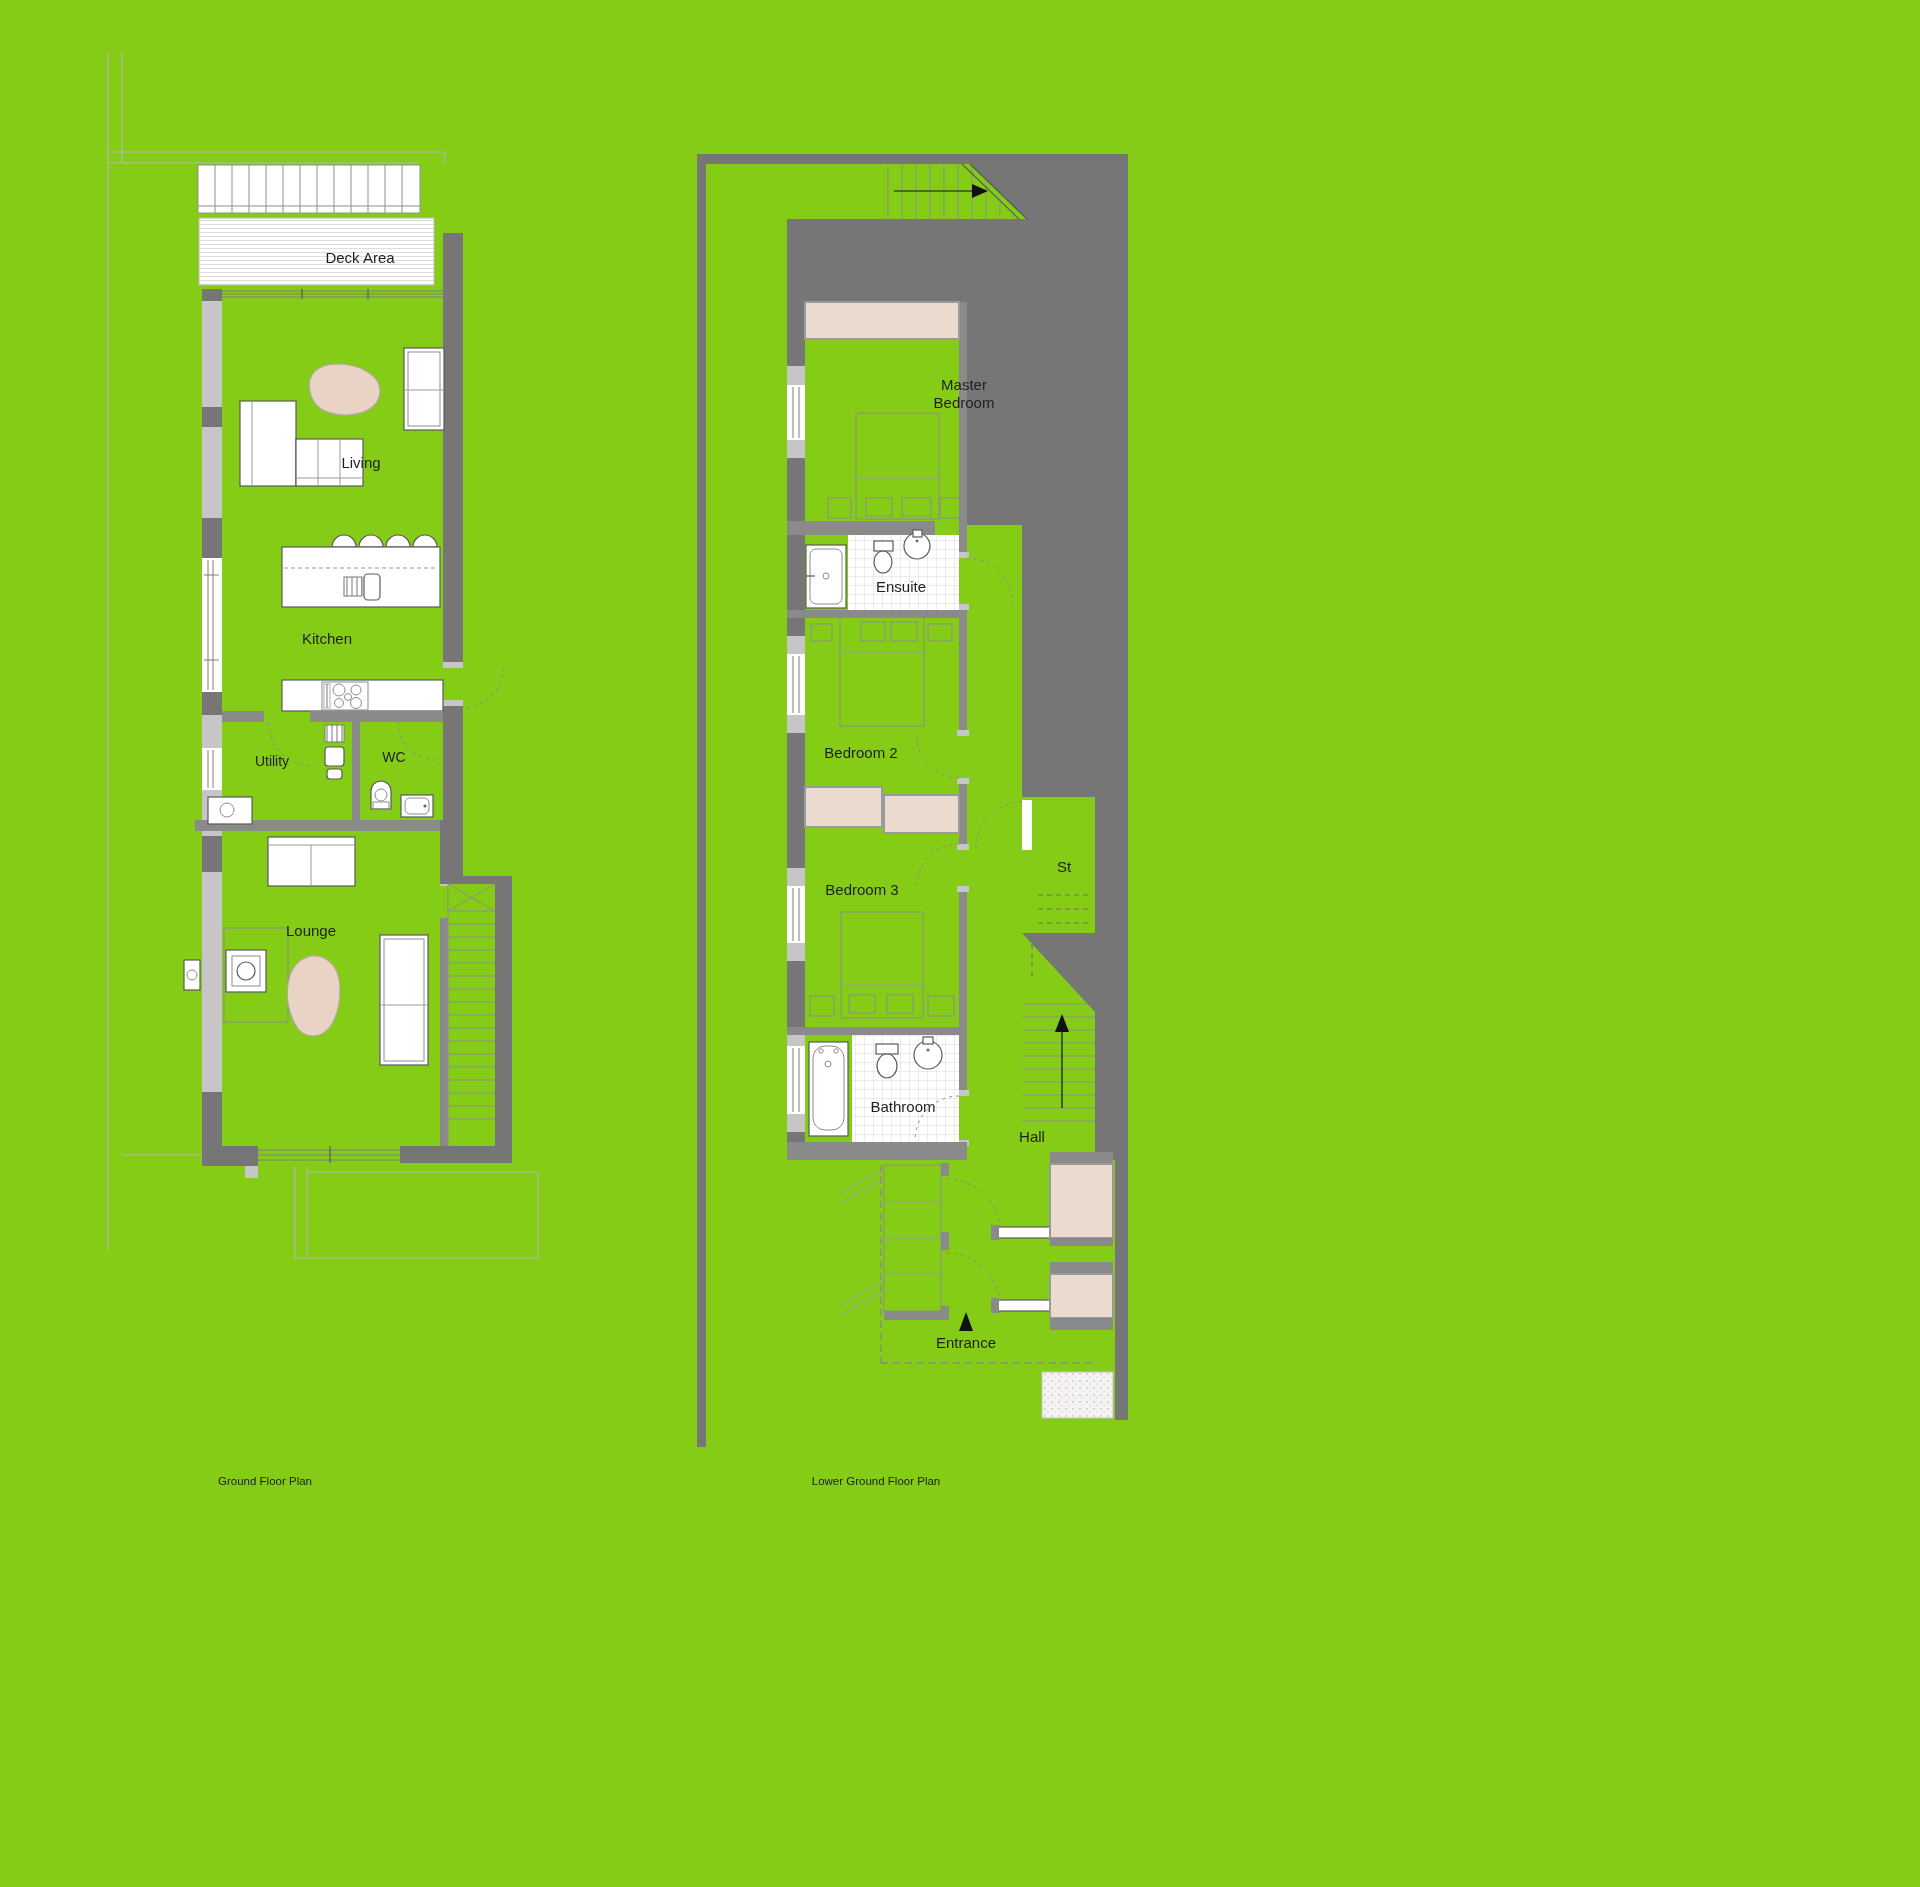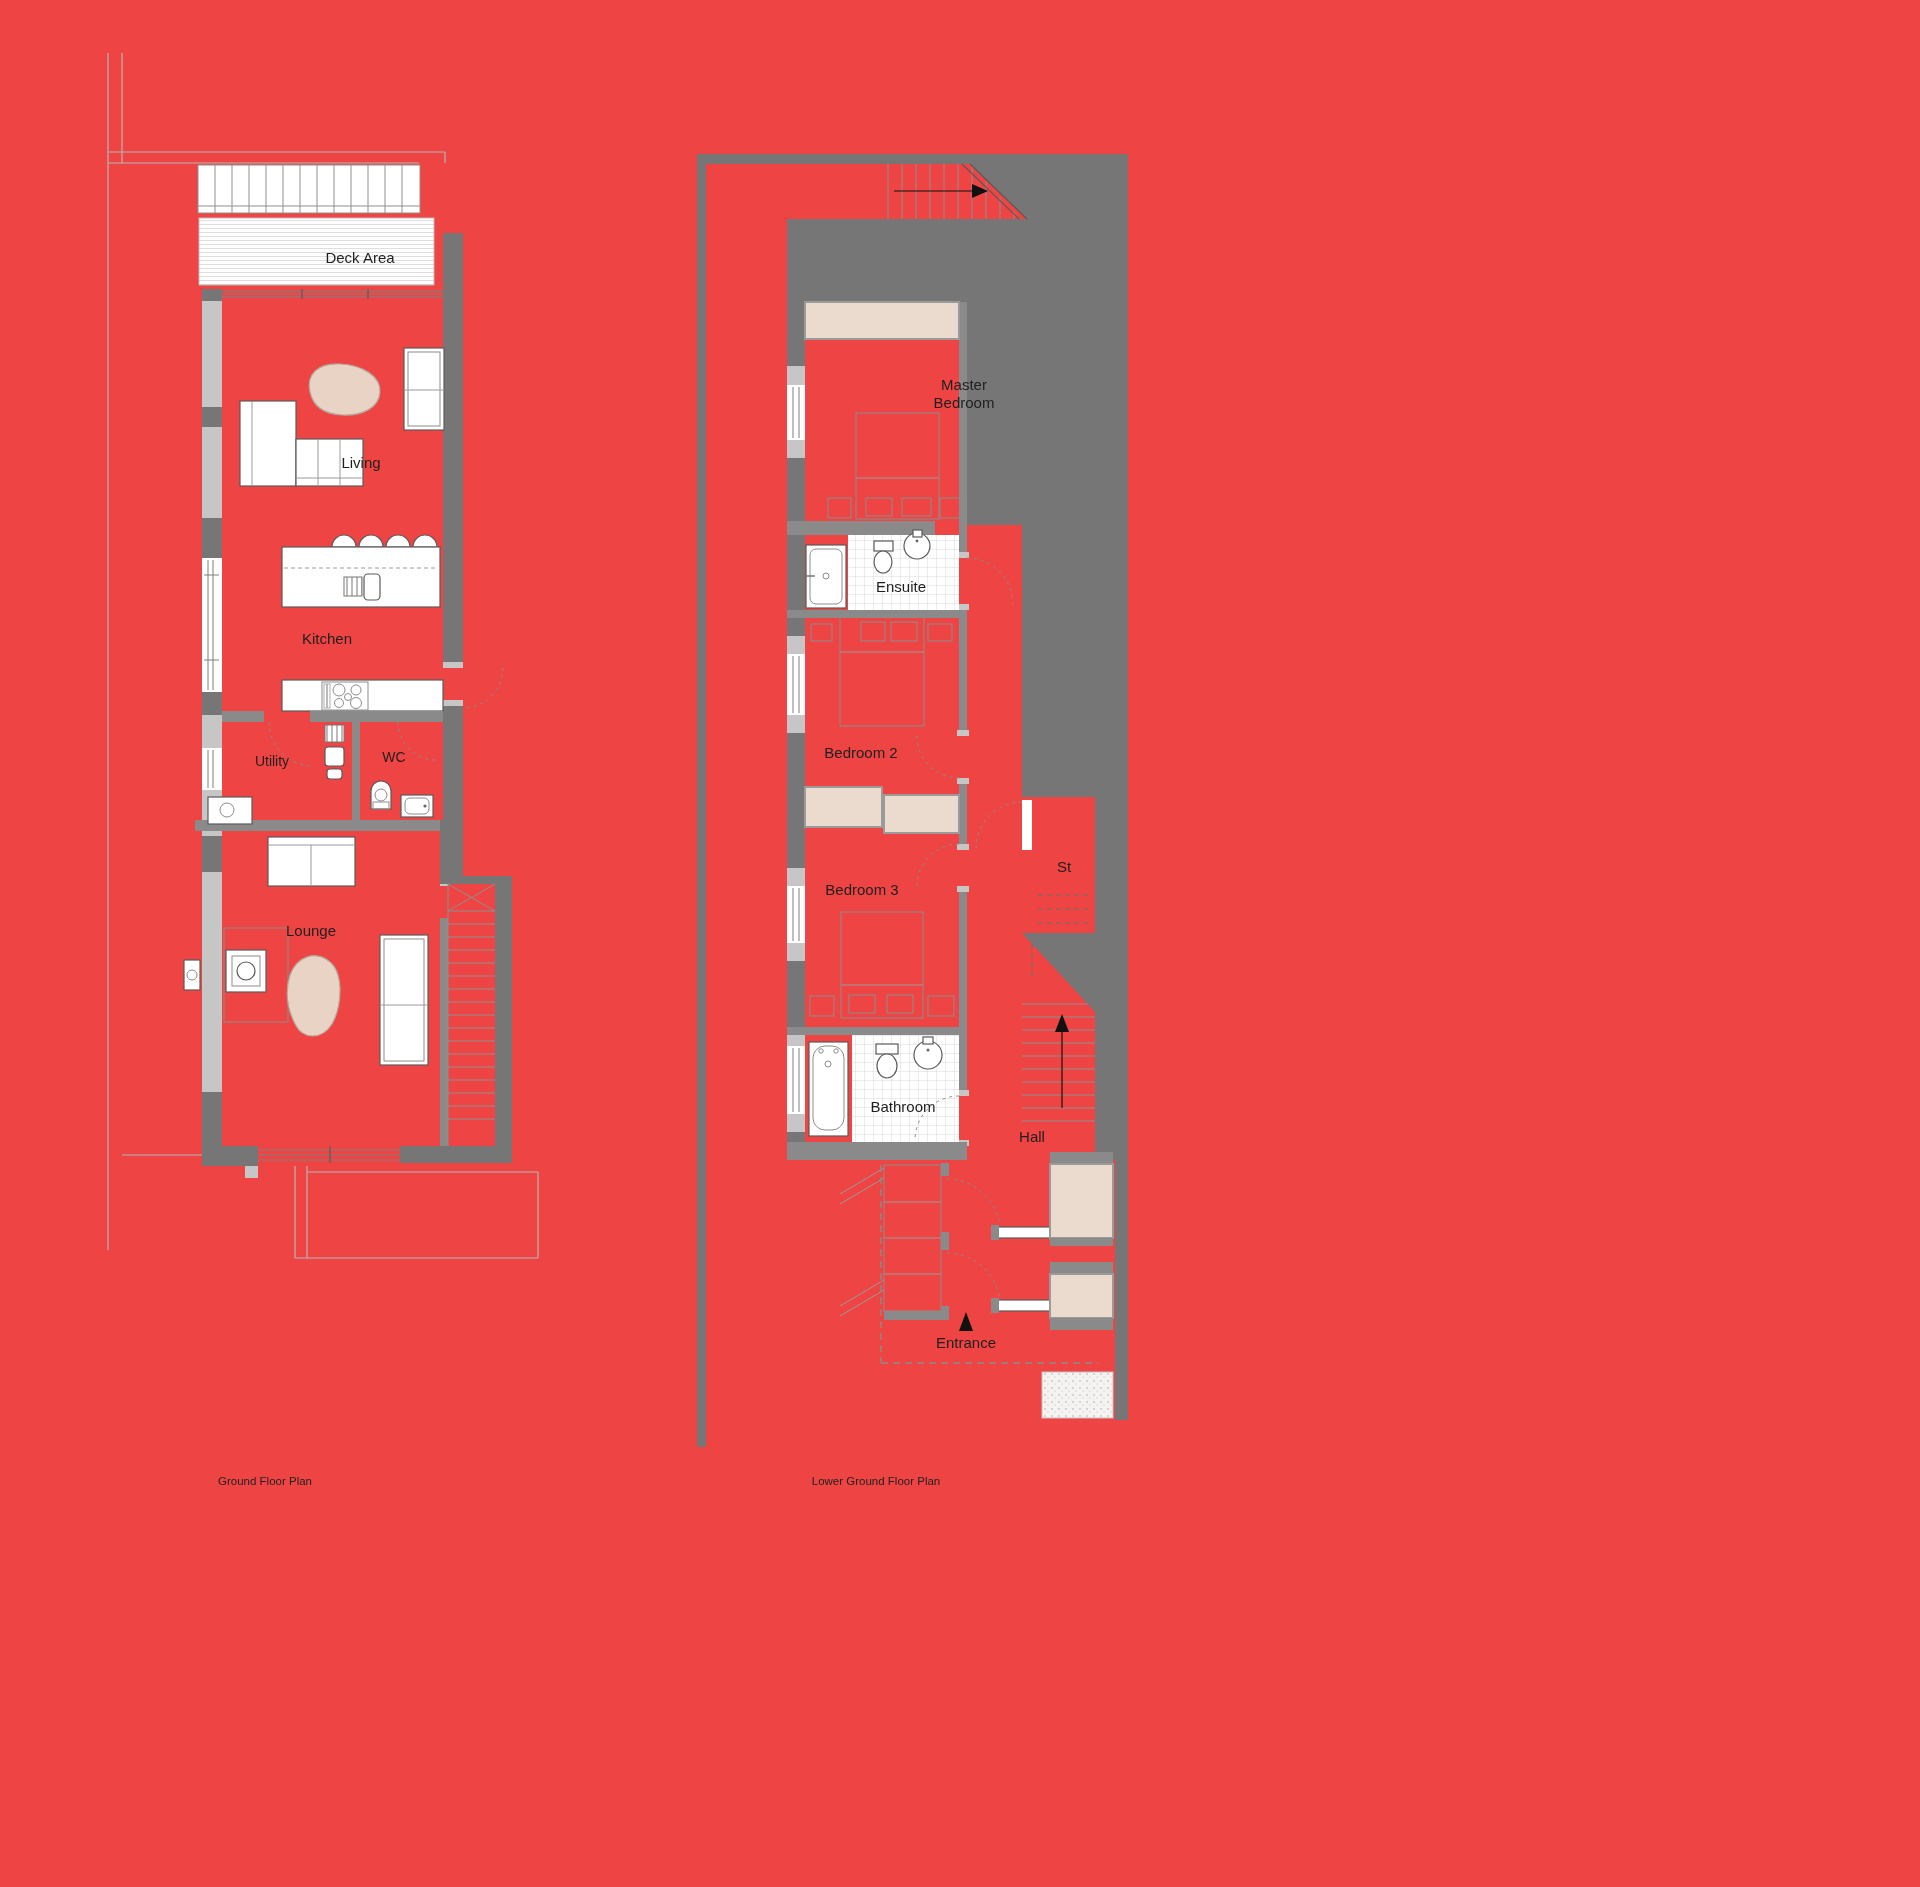--- a/index.html
+++ b/index.html
@@ -1,16 +1,16 @@
 <!DOCTYPE html>
 <html><head>
 <meta charset="utf-8">
 <style>
   html,body{margin:0;padding:0;background:#ffffff;}
-  #canvas{position:relative;width:1920px;height:1887px;background:#ef4444;overflow:hidden;
+  #canvas{position:relative;width:1920px;height:1887px;background:#84cc16;overflow:hidden;
           font-family:"Liberation Sans", sans-serif;}
   svg{position:absolute;left:0;top:0;}
   text{fill:#1f1f1f;font-family:"Liberation Sans", sans-serif;}
   .room-label{font-size:15px;}
   .small-label{font-size:14px;}
   .caption{font-size:11.5px;fill:#222;}
   .wall-dark{fill:#767676;}
   .wall-med{fill:#8a8a8a;}
   .wall-light{fill:#c6c6c6;}
   .beige{fill:#eadbce;stroke:#9a9a9a;stroke-width:2;}

